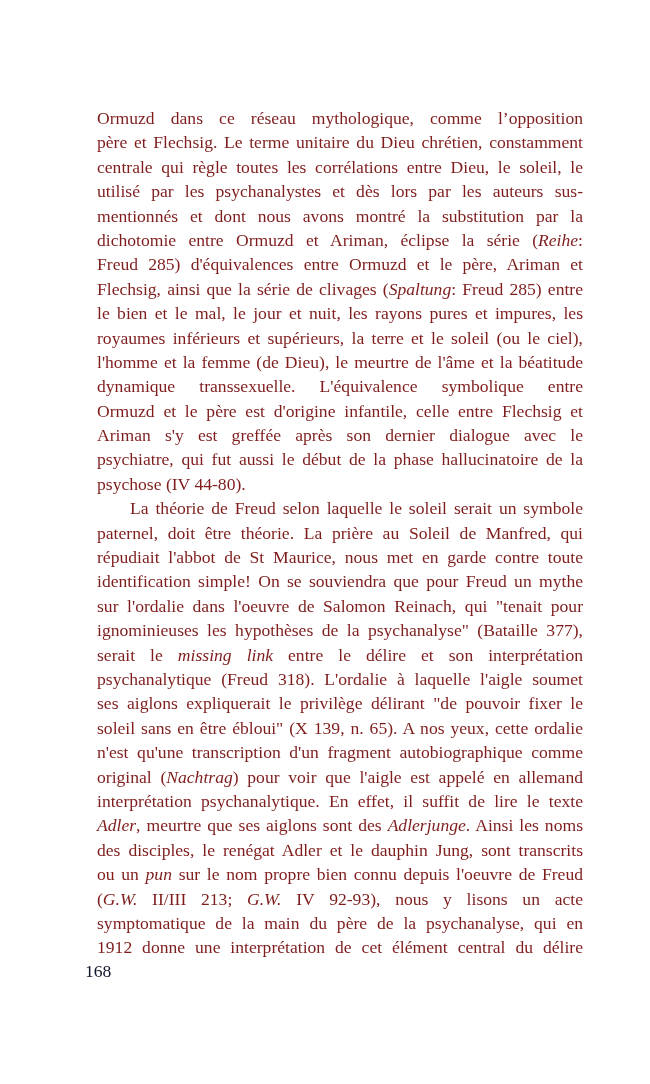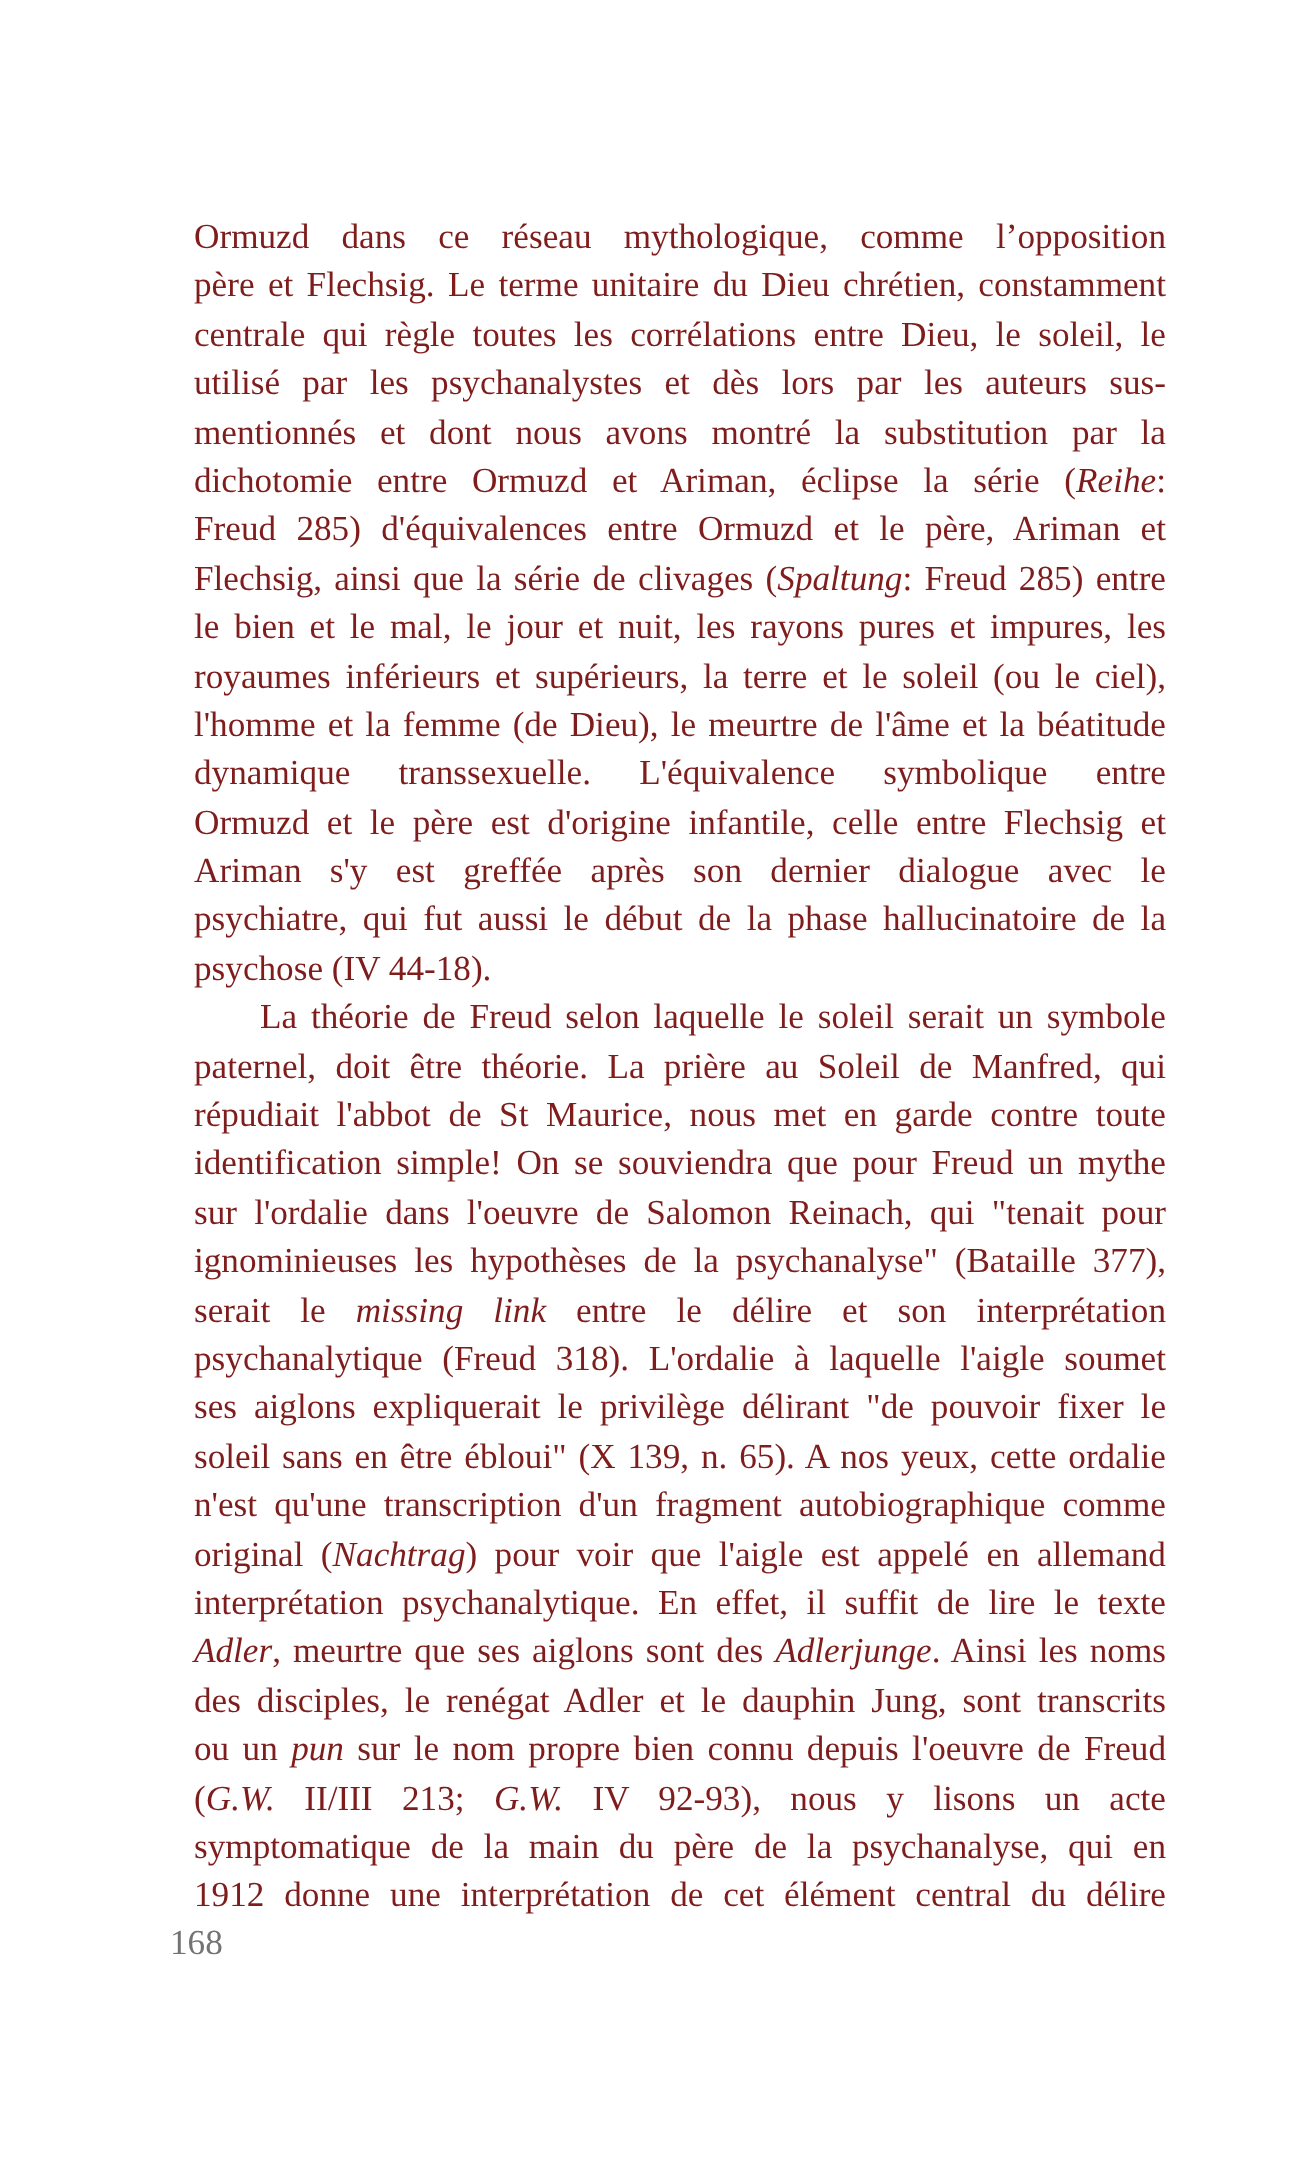--- a/index.html
+++ b/index.html
@@ -45,21 +45,21 @@
       padding-left: 33px;
     }
     .seg-i { font-style: italic; }
     .page-number {
       position: absolute;
       left: 85px;
       top: 959px;
       font-family: "Liberation Serif", "DejaVu Serif", serif;
       font-size: 17.6px;
       line-height: 24px;
-      color: #737373;
+      color: #0f172a;
     }
   </style>
 </head>
 <body>
 
 <div class="page">
   <div class="text-block" id="text-block">
       <div>
         <span class="line"><span>Ormuzd dans ce réseau mythologique, comme l’opposition</span></span>
         <span class="line"><span>père et Flechsig. Le terme unitaire du Dieu chrétien, constamment</span></span>
@@ -69,21 +69,21 @@
         <span class="line"><span>dichotomie entre Ormuzd et Ariman, éclipse la série (</span><span class="seg-i">Reihe</span><span>:</span></span>
         <span class="line"><span>Freud 285) d'équivalences entre Ormuzd et le père, Ariman et</span></span>
         <span class="line"><span>Flechsig, ainsi que la série de clivages (</span><span class="seg-i">Spaltung</span><span>: Freud 285) entre</span></span>
         <span class="line"><span>le bien et le mal, le jour et nuit, les rayons pures et impures, les</span></span>
         <span class="line"><span>royaumes inférieurs et supérieurs, la terre et le soleil (ou le ciel),</span></span>
         <span class="line"><span>l'homme et la femme (de Dieu), le meurtre de l'âme et la béatitude</span></span>
         <span class="line"><span>dynamique transsexuelle. L'équivalence symbolique entre</span></span>
         <span class="line"><span>Ormuzd et le père est d'origine infantile, celle entre Flechsig et</span></span>
         <span class="line"><span>Ariman s'y est greffée après son dernier dialogue avec le</span></span>
         <span class="line"><span>psychiatre, qui fut aussi le début de la phase hallucinatoire de la</span></span>
-        <span class="line last"><span>psychose (IV 44-18).</span></span>
+        <span class="line last"><span>psychose (IV 44-80).</span></span>
       </div>
       <div>
         <span class="line indent"><span>La théorie de Freud selon laquelle le soleil serait un symbole</span></span>
         <span class="line"><span>paternel, doit être théorie. La prière au Soleil de Manfred, qui</span></span>
         <span class="line"><span>répudiait l'abbot de St Maurice, nous met en garde contre toute</span></span>
         <span class="line"><span>identification simple! On se souviendra que pour Freud un mythe</span></span>
         <span class="line"><span>sur l'ordalie dans l'oeuvre de Salomon Reinach, qui "tenait pour</span></span>
         <span class="line"><span>ignominieuses les hypothèses de la psychanalyse" (Bataille 377),</span></span>
         <span class="line"><span>serait le </span><span class="seg-i">missing link</span><span> entre le délire et son interprétation</span></span>
         <span class="line"><span>psychanalytique (Freud 318). L'ordalie à laquelle l'aigle soumet</span></span>

